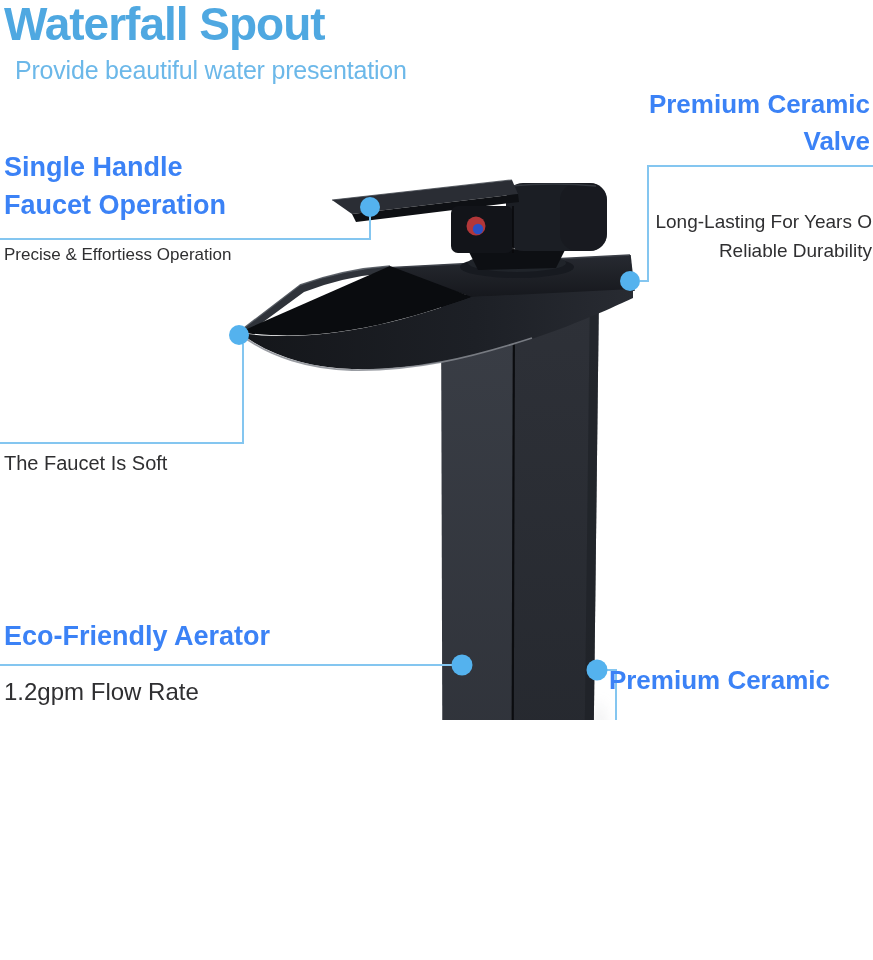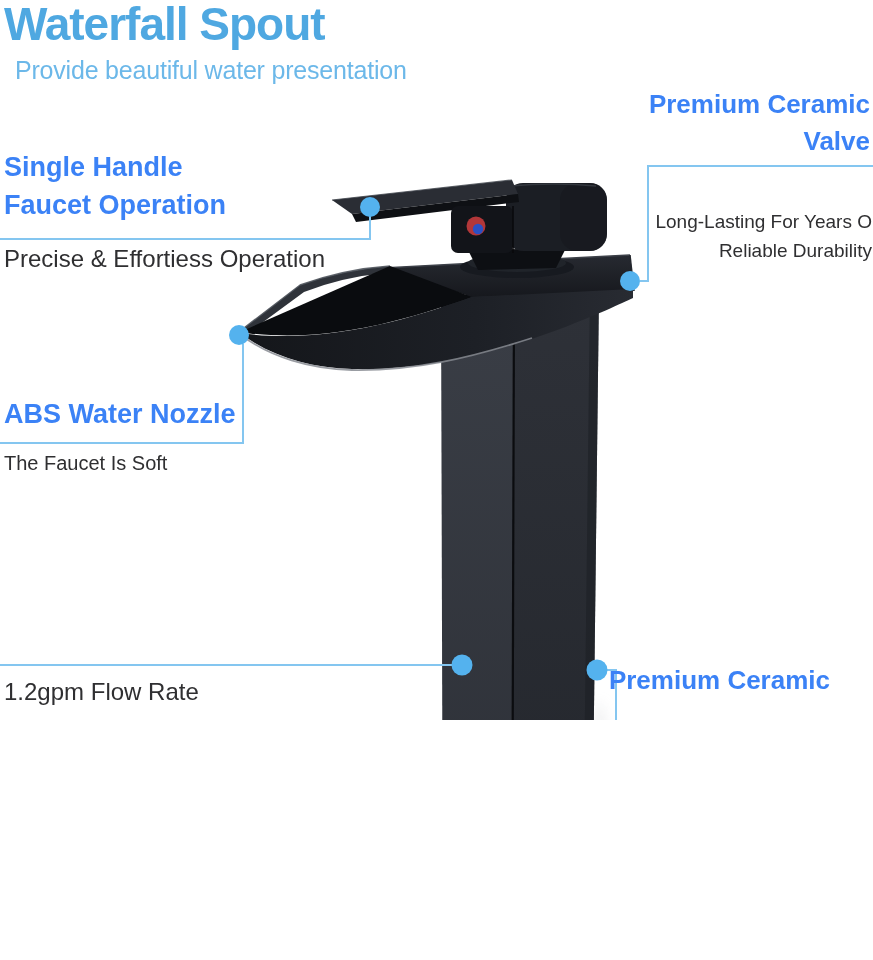--- a/index.html
+++ b/index.html
@@ -29,21 +29,21 @@
   .feat-h{
     color:#3b82f6;font-weight:600;white-space:nowrap;
   }
   .feat-d{
     color:#2f2f31;font-weight:400;white-space:nowrap;
   }
   .ta-r{text-align:right;}
 
   
   .g1-h{left:4px;top:148px;font-size:27px;line-height:38px;}
-  .g1-d{left:4px;top:245px;font-size:24px;}
+  .g1-d{left:4px;top:245px;font-size:17px;}
 
   
   .g2-h{right:3px;top:86px;font-size:26px;line-height:37px;}
   .g2-d{right:1px;top:174px;font-size:19px;line-height:29px;margin-top:33px;}
 
   
   .g3-h{left:4px;top:399px;font-size:27px;}
   .g3-d{left:4px;top:452px;font-size:20px;}
 
   
@@ -148,22 +148,22 @@
 
   <div class="abs feat-h g2-h ta-r">
     <div>Premium Ceramic</div>
     <div>Valve</div>
   </div>
   <div class="abs feat-d g2-d ta-r">
     <div>Long-Lasting For Years O</div>
     <div>Reliable Durability</div>
   </div>
 
-  <div class="abs feat-h g3-h">ABS Water Nozzle</div>
   <div class="abs feat-d g3-d">The Faucet Is Soft</div>
 
+  <div class="abs feat-h g4-h">Eco-Friendly Aerator</div>
   <div class="abs feat-d g4-d">1.2gpm Flow Rate</div>
 
   <div class="abs feat-h g5-h ta-r">
     <div>Premium Ceramic</div>
   </div>
 
 </div>
 
 </body></html>

